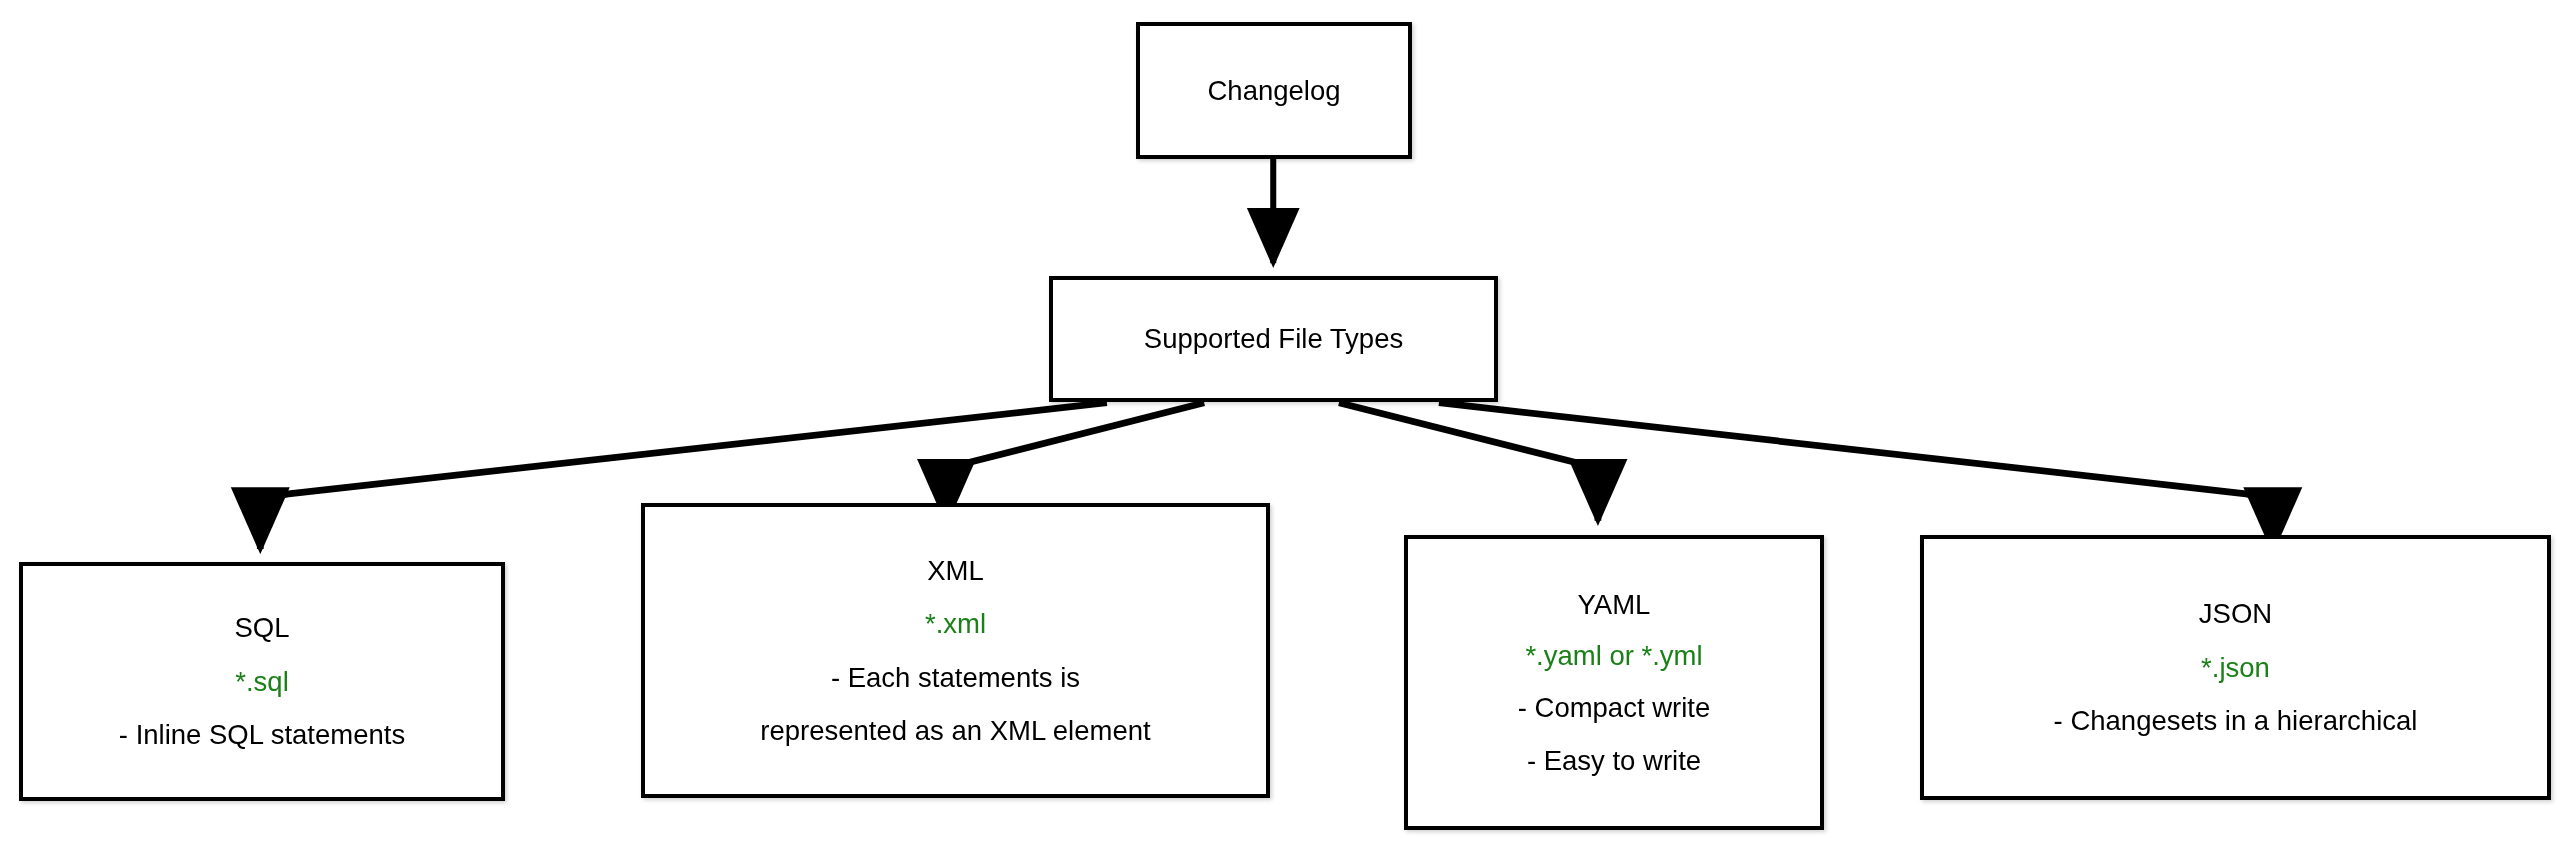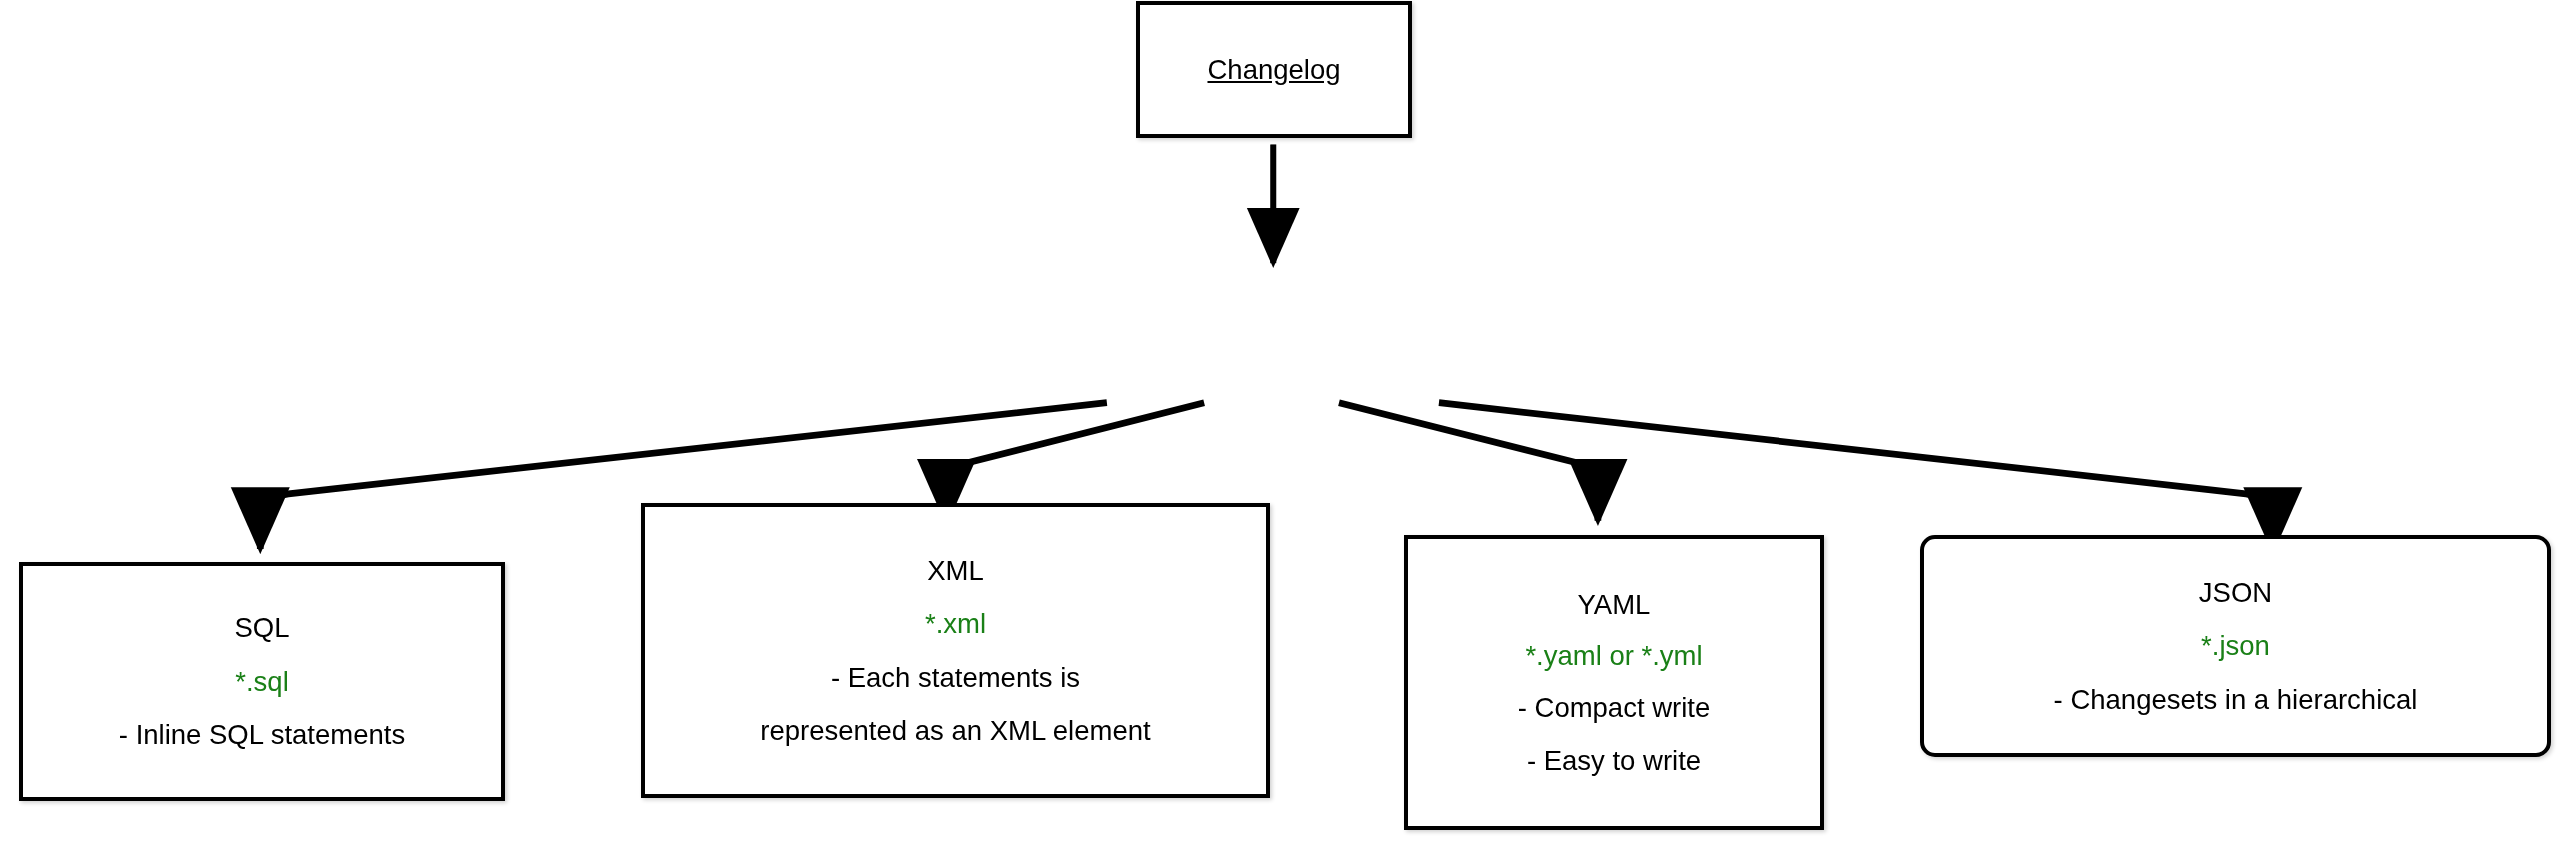--- a/index.html
+++ b/index.html
@@ -53,36 +53,36 @@
     margin-top: 20px;
   }
   .node-line.gap-small {
     margin-top: 18px;
   }
   .node-line.desc-cont {
     margin-top: 19px;
   }
   
   #node-changelog {
-    left: 1136px; top: 1px; width: 276px; height: 137px; text-decoration: underline;
+    left: 1136px; top: 22px; width: 276px; height: 137px;
   }
   #node-supported {
     left: 1049px; top: 276px; width: 449px; height: 126px;
   }
   #node-sql {
     left: 19px; top: 562px; width: 486px; height: 239px;
   }
   #node-xml {
     left: 641px; top: 503px; width: 629px; height: 295px;
   }
   #node-yaml {
     left: 1404px; top: 535px; width: 420px; height: 295px;
   }
   #node-json {
-    left: 1920px; top: 535px; width: 631px; height: 222px; border-radius: 15px;
+    left: 1920px; top: 535px; width: 631px; height: 265px;
   }
 </style>
 </head>
 <body>
 
 <div id="diagram-root">
 
   <svg class="flow" viewBox="0 0 3840 1271" xmlns="http://www.w3.org/2000/svg">
     <defs>
       <marker id="arrowhead" markerWidth="12" markerHeight="12" refX="9.2" refY="5" orient="auto" markerUnits="strokeWidth">
@@ -98,20 +98,23 @@
 
     <path d="M 1996,600 L 2352,690 Q 2382,698 2382,731 L 2382,776" fill="none" stroke="#000000" stroke-width="10" marker-end="url(#arrowhead)"></path>
 
     <path d="M 2145,600 L 3348,736 Q 3388,741 3388,781 L 3388,818" fill="none" stroke="#000000" stroke-width="10" marker-end="url(#arrowhead)"></path>
   </svg>
 
   <div class="node-box" id="node-changelog">
     <span class="node-line">Changelog</span>
   </div>
 
+  <div class="node-box" id="node-supported">
+    <span class="node-line">Supported File Types</span>
+  </div>
 
   <div class="node-box" id="node-sql">
     <span class="node-line">SQL</span>
     <span class="node-line green gap-top">*.sql</span>
     <span class="node-line gap-top">- Inline SQL statements</span>
   </div>
 
   <div class="node-box" id="node-xml">
     <span class="node-line">XML</span>
     <span class="node-line green gap-top">*.xml</span>

